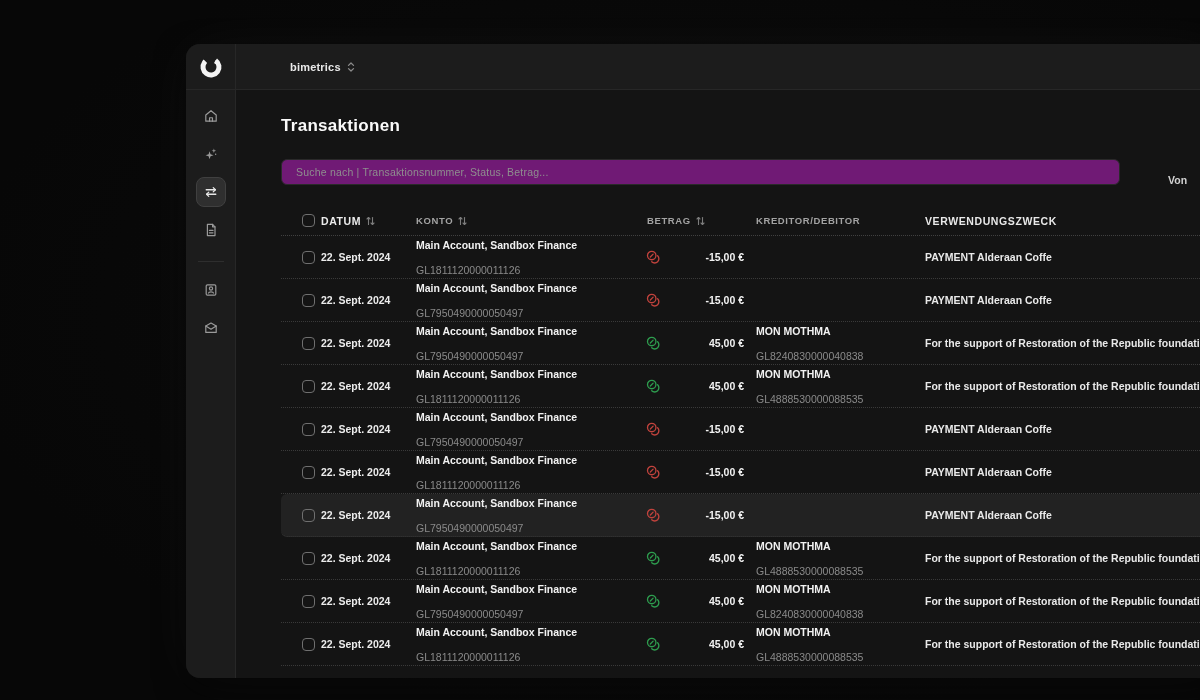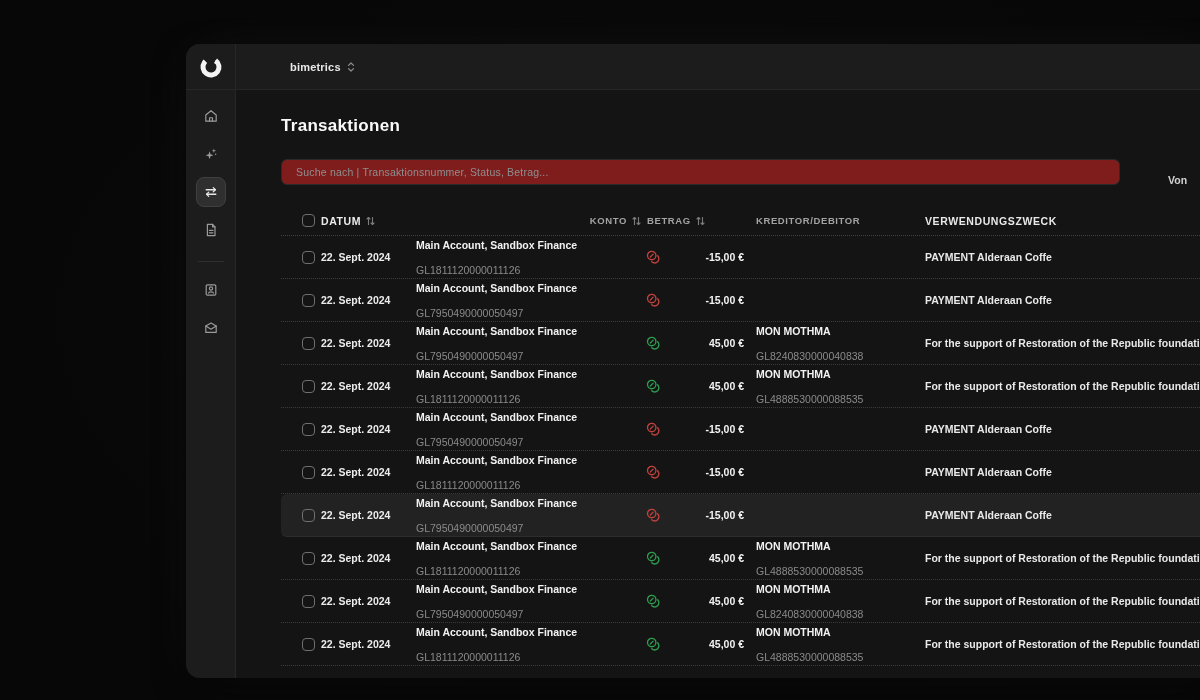--- a/index.html
+++ b/index.html
@@ -69,41 +69,41 @@
   .content { flex:1; padding-left:45px; position:relative; }
   .page-title {
     margin-top:26px;
     font-size:17px; font-weight:700; color:#fafafa; letter-spacing:0.3px;
   }
 
   
   .toolbar-row { display:flex; align-items:center; margin-top:22px; }
   .search-box {
     width:839px; height:26px;
-    background:#7f1d1d; border:1px solid #2a2a2a; border-radius:6px;
+    background:#701a75; border:1px solid #2a2a2a; border-radius:6px;
     display:flex; align-items:center; padding-left:14px;
     cursor:text;
   }
   .search-box .placeholder { font-size:10.5px; color:#8f8f8f; letter-spacing:0.2px; }
   .von-label { margin-left:48px; font-size:10.5px; color:#d2d2d2; font-weight:600;margin-top:16px; }
 
   
   .table { margin-top:20px; width:955px; }
   .trow {
     display:flex; align-items:center;
     height:43px;
     border-bottom:1px dotted #3a3a3a;
   }
   .trow.header { height:30px; border-bottom:1px dotted #414141; }
   .trow.highlighted { background:#222222; border-radius:6px; }
 
   .cell { flex:0 0 auto; min-width:0; }
   .c-check { width:40px; padding-left:21px; display:flex; align-items:center; }
   .c-date  { width:95px; }
-  .c-konto { width:225px;justify-content:flex-end; }
+  .c-konto { width:225px; }
   .c-betrag{ width:115px; display:flex; align-items:center; }
   .c-kred  { width:169px; }
   .c-zweck { width:330px; white-space:nowrap; overflow:hidden; }
 
   .checkbox {
     width:13px; height:13px;
     border:1.5px solid #6f6f6f; border-radius:4px;
     display:inline-block; cursor:pointer; background:transparent;
   }
 

